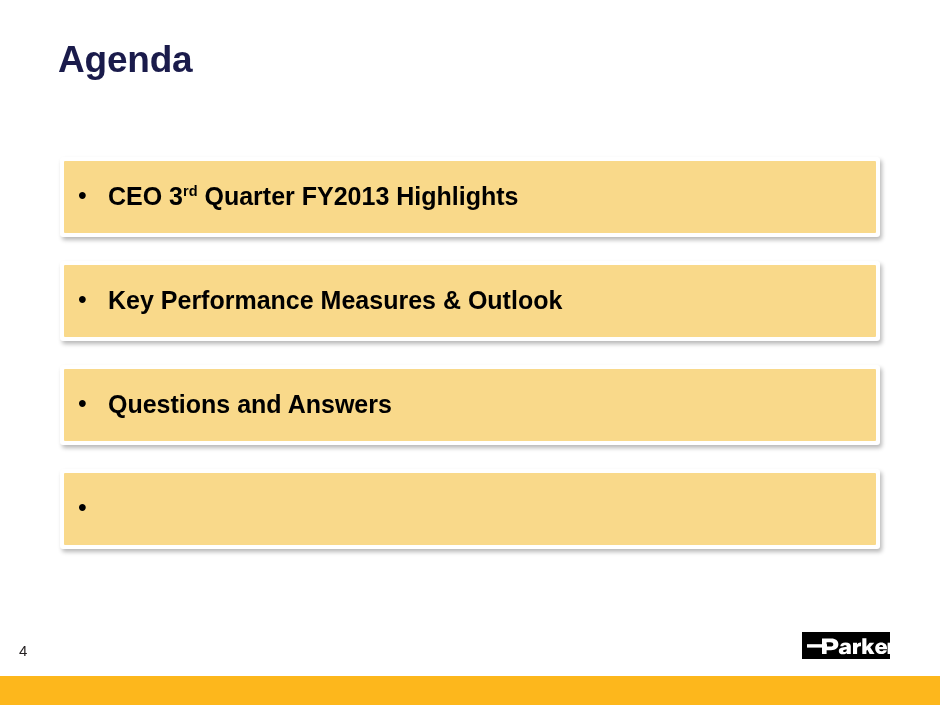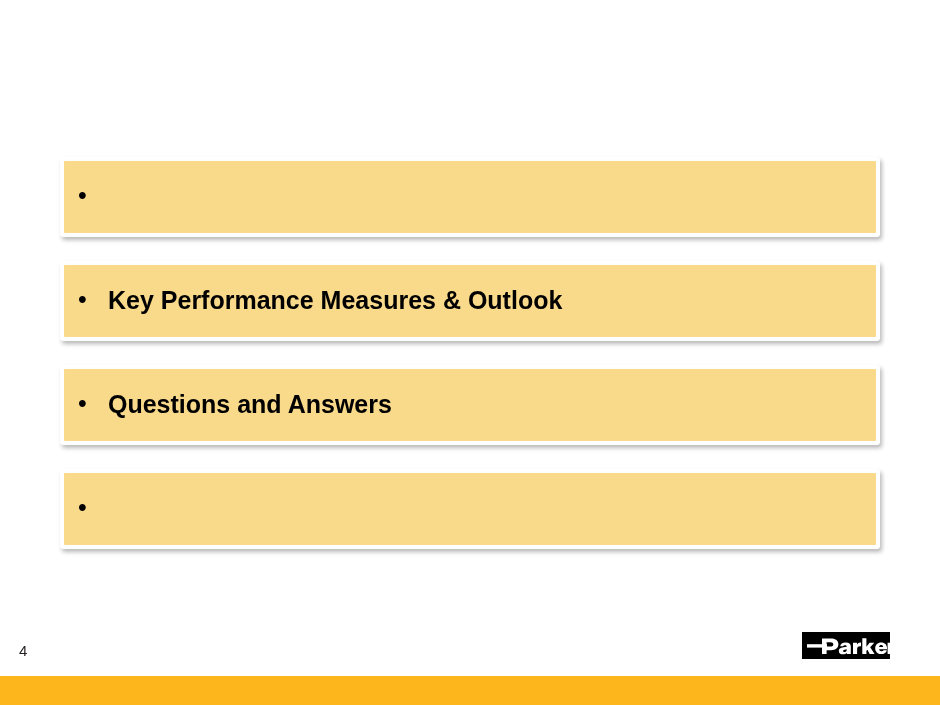--- a/index.html
+++ b/index.html
@@ -124,26 +124,28 @@
     width: 940px;
     height: 29px;
     background: #fdb71c;
   }
 </style>
 </head>
 <body>
 
 <div class="slide">
 
+  <div class="slide-title">Agenda</div>
 
   <div class="agenda-list">
 
     <div class="agenda-item">
       <div class="agenda-item-inner">
         <span class="agenda-bullet">•</span>
+        <span class="agenda-text"><span>CEO 3</span><sup>rd</sup><span> Quarter FY2013 Highlights</span></span>
       </div>
     </div>
 
     <div class="agenda-item">
       <div class="agenda-item-inner">
         <span class="agenda-bullet">•</span>
         <span class="agenda-text"><span>Key Performance Measures &amp; Outlook</span><sup></sup><span></span></span>
       </div>
     </div>
 

